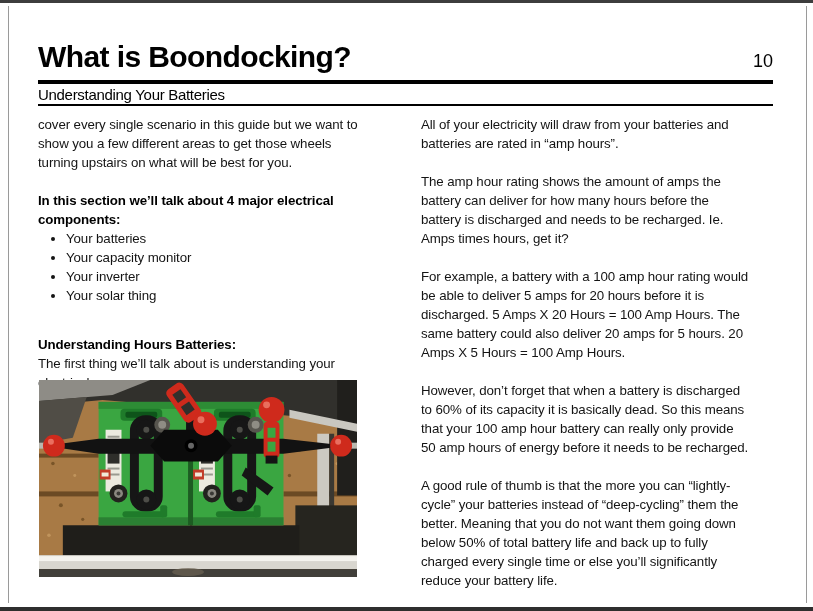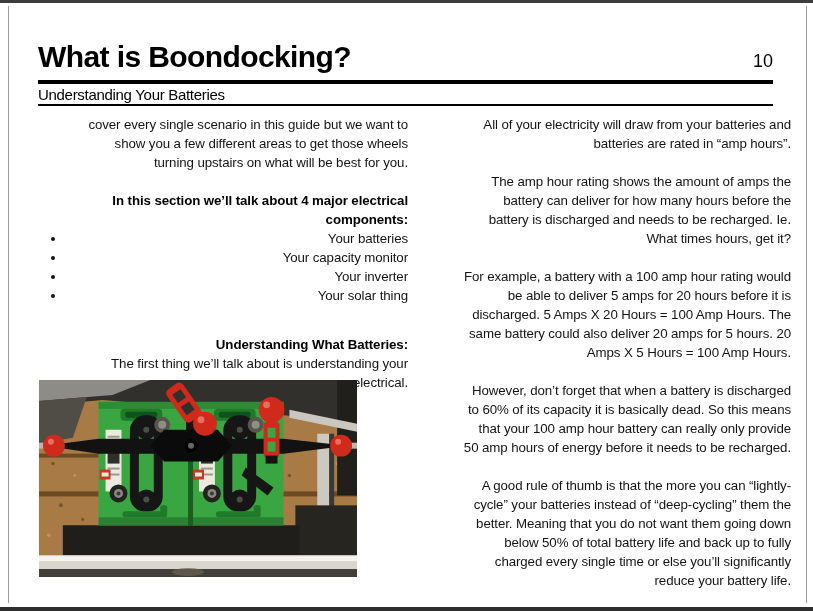--- a/index.html
+++ b/index.html
@@ -15,21 +15,20 @@
     border-top: 3px solid #3d3d3d;
     border-bottom: 4px solid #2e2e2e;
     box-sizing: border-box;
   }
   .page {
     position: absolute; left: 8px; right: 6px; top: 3px; bottom: 4px;
     background: #fff;
     border-left: 1px solid #9a9a9a;
     border-right: 1px solid #9a9a9a;
     box-sizing: border-box;
-    text-align: right;
   }
   .page-title {
     position: absolute; left: 29px; top: 36px; margin: 0;
     font-size: 30px; font-weight: bold; letter-spacing: -0.6px;
     color: var(--heading-black, #000); line-height: 1;
   }
   .page-number {
     position: absolute; right: 33px; top: 45px;
     font-size: 18px; font-weight: normal; color: var(--heading-black, #000);
   }
@@ -84,21 +83,21 @@
 show you a few different areas to get those wheels
 turning upstairs on what will be best for you.</p>
       <p class="para bold mb0">In this section we’ll talk about 4 major electrical
 components:</p>
       <ul class="bullets">
         <li>Your batteries</li>
         <li>Your capacity monitor</li>
         <li>Your inverter</li>
         <li>Your solar thing</li>
       </ul>
-      <p class="para bold mb0">Understanding What Batteries:</p>
+      <p class="para bold mb0">Understanding Hours Batteries:</p>
       <p class="para mb0">The first thing we’ll talk about is understanding your
 electrical.</p>
     </div>
 
     <figure class="photo">
       <svg viewBox="0 0 320 198" preserveAspectRatio="none">
 
         <rect x="0" y="0" width="320" height="198" style="fill:var(--floor-brown,#a87a45)"></rect>
         <g opacity="0.8">
           <circle cx="262" cy="70" r="2" fill="#6e4c22"></circle>
@@ -225,21 +224,21 @@
         <ellipse cx="150" cy="193" rx="16" ry="4" fill="#6b6353" opacity="0.7"></ellipse>
       </svg>
     </figure>
 
     <div class="col col-right">
       <p class="para">All of your electricity will draw from your batteries and
 batteries are rated in “amp hours”.</p>
       <p class="para">The amp hour rating shows the amount of amps the
 battery can deliver for how many hours before the
 battery is discharged and needs to be recharged. Ie.
-What times hours, get it?</p>
+Amps times hours, get it?</p>
       <p class="para">For example, a battery with a 100 amp hour rating would
 be able to deliver 5 amps for 20 hours before it is
 discharged. 5 Amps X 20 Hours = 100 Amp Hours. The
 same battery could also deliver 20 amps for 5 hours. 20
 Amps X 5 Hours = 100 Amp Hours.</p>
       <p class="para">However, don’t forget that when a battery is discharged
 to 60% of its capacity it is basically dead. So this means
 that your 100 amp hour battery can really only provide
 50 amp hours of energy before it needs to be recharged.</p>
       <p class="para mb0">A good rule of thumb is that the more you can “lightly-

